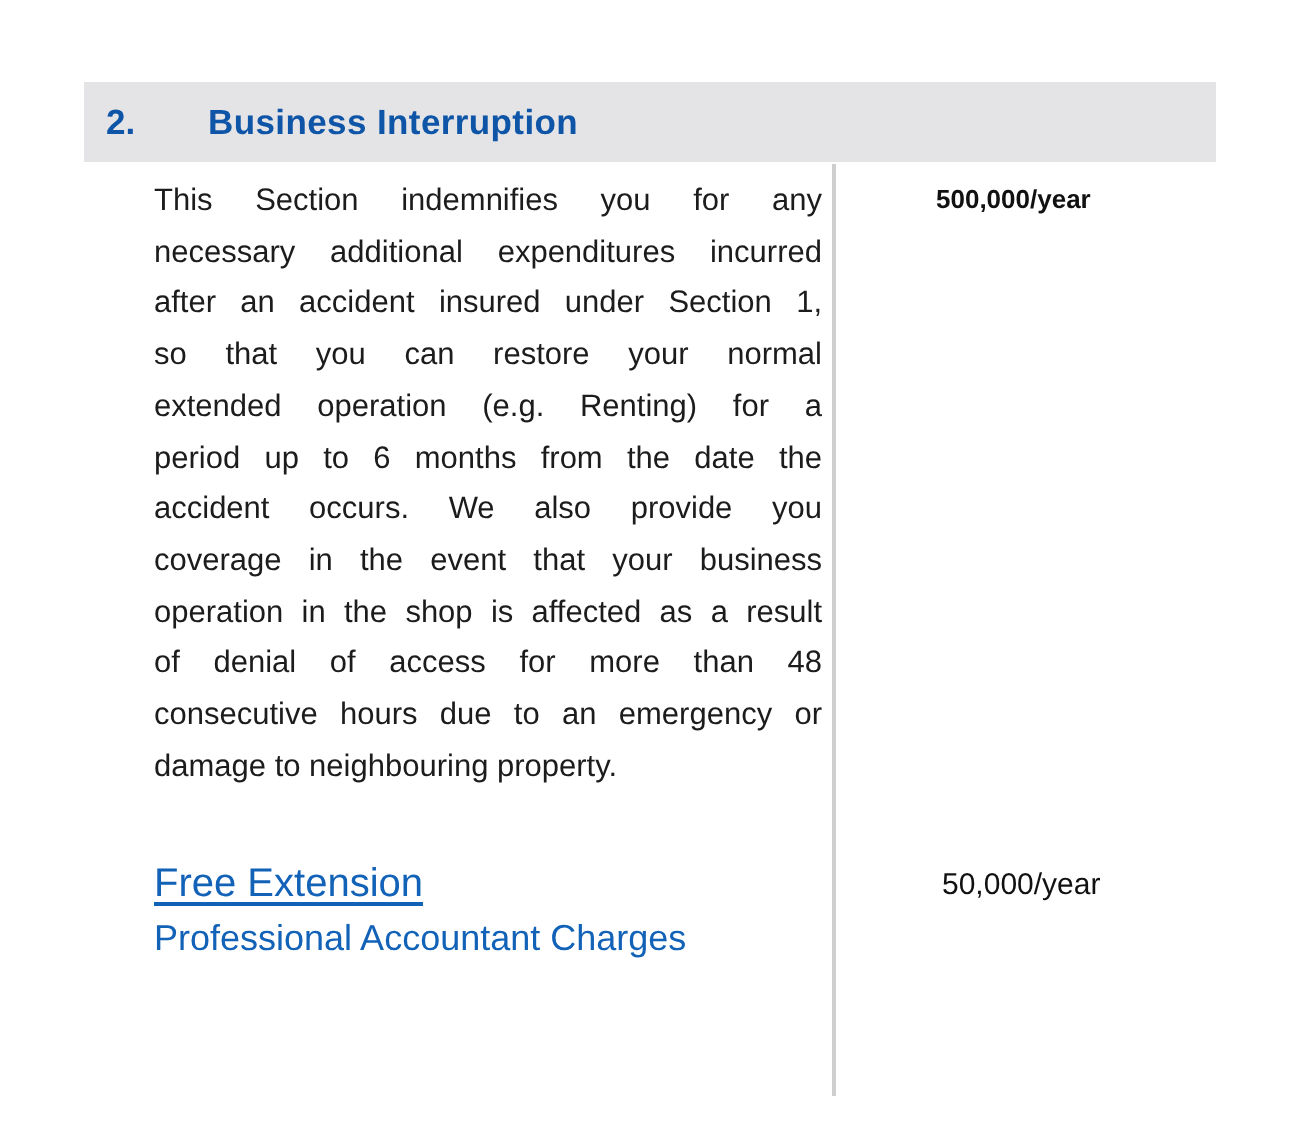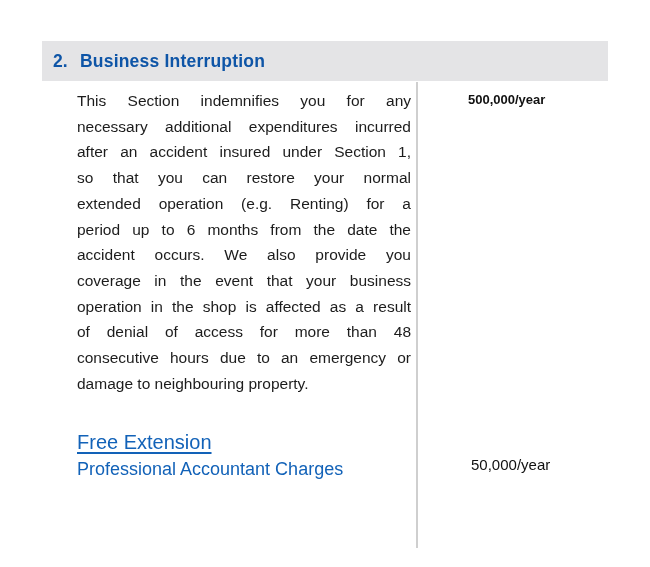--- a/index.html
+++ b/index.html
@@ -35,20 +35,21 @@
     font-size: 17.5px;
     font-weight: bold;
     color: var(--header-blue);
     flex: 0 0 auto;
   }
   .section-title {
     font-size: 17.5px;
     font-weight: bold;
     color: var(--header-blue);
     letter-spacing: 0.2px;
+    margin-left: 24px;
   }
   .body-col {
     position: absolute;
     left: 77px;
     top: 88px;
     width: 334px;
     font-size: 15.5px;
     line-height: 25.7px;
   }
   .jline {
@@ -83,21 +84,21 @@
     position: absolute;
     left: 468px;
     top: 92px;
     font-size: 13px;
     font-weight: bold;
     color: #111111;
   }
   .amount-secondary {
     position: absolute;
     left: 471px;
-    top: 456px;
+    top: 434px;
     font-size: 15px;
     color: #111111;
   }
 </style>
 </head>
 <body>
 
 <div class="page">
 
   <div class="header-bar">

